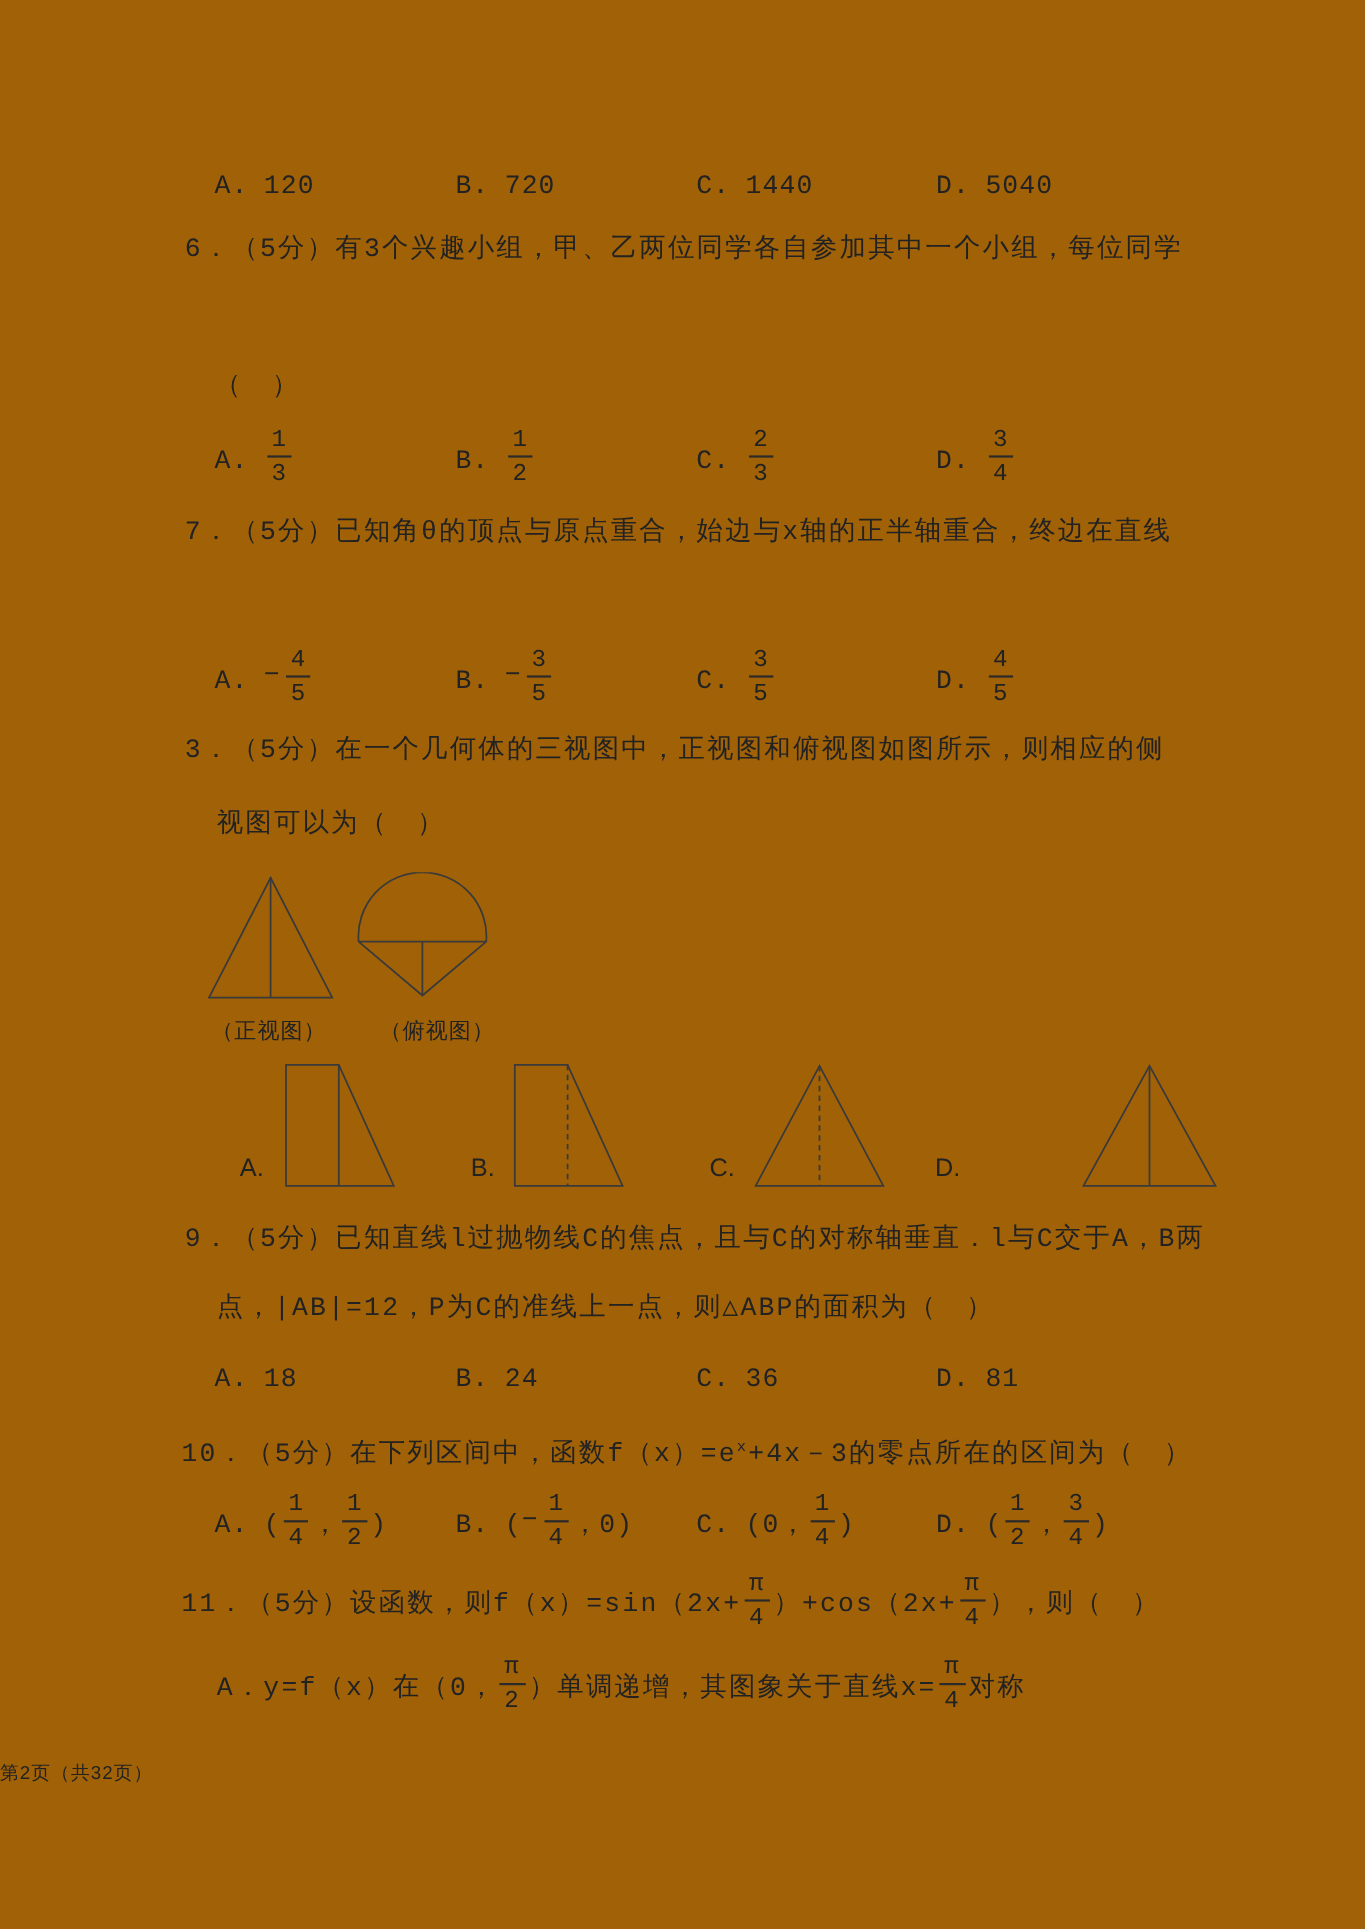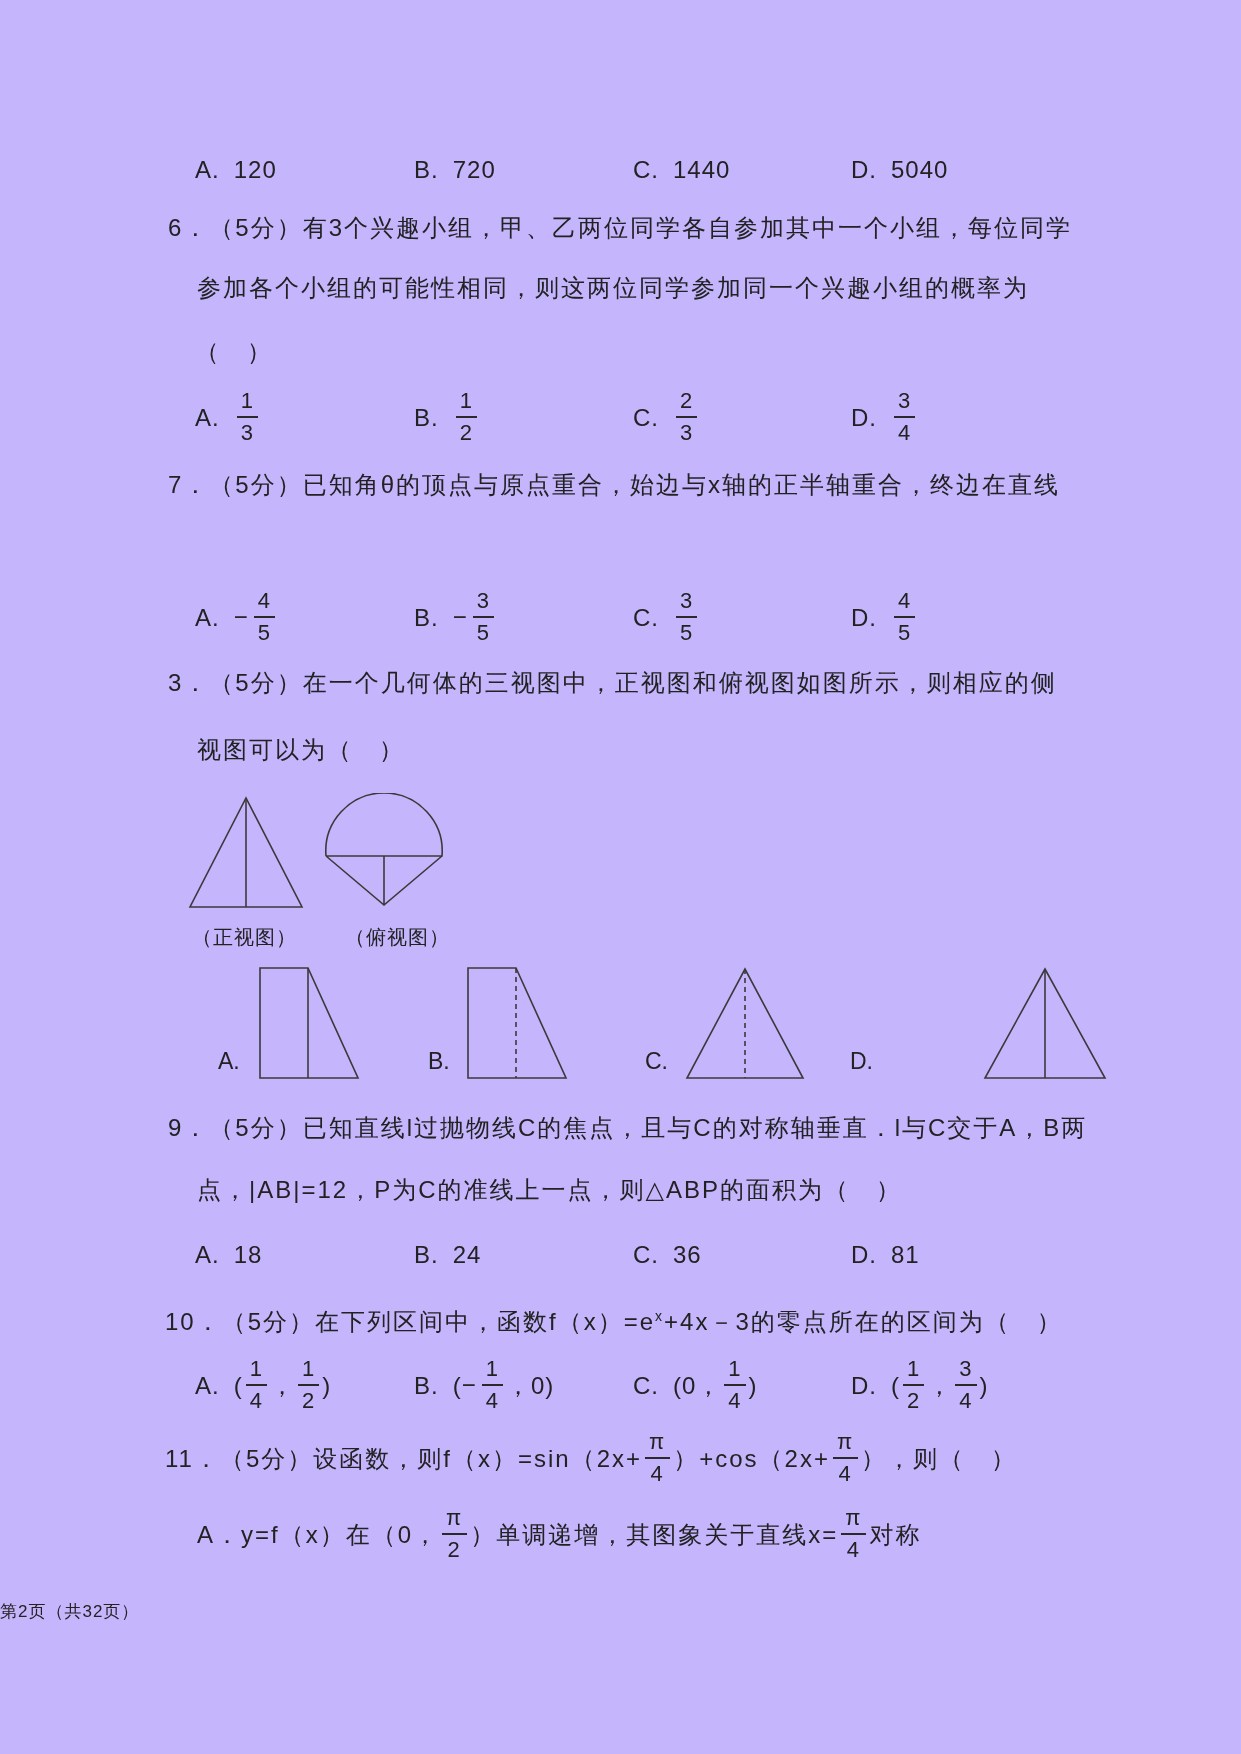--- a/index.html
+++ b/index.html
@@ -1,22 +1,22 @@
 <!DOCTYPE html>
 <html><head>
 <meta charset="utf-8">
 <style>
   html,body{margin:0;padding:0;background:#ffffff;}
   .page{
     position:relative;width:1241px;height:1754px;margin:0 auto;
-    background:#c4b5fd;overflow:hidden;
+    background:#a16207;overflow:hidden;
     font-family:"Liberation Sans","DejaVu Sans",sans-serif;
     color:#222222;
   }
-  .row{position:absolute;white-space:nowrap;}
+  .row{position:absolute;white-space:nowrap;font-family:Liberation Mono, monospace;}
   .qtext{font-size:24px;letter-spacing:2px;line-height:30px;}
   .tline{font-size:24px;letter-spacing:2px;}
   .optrow{height:56px;line-height:56px;font-size:24px;letter-spacing:1px;}
   .optrow.plain{height:28px;line-height:28px;}
   .optcell{position:absolute;top:0;white-space:nowrap;}
   .optcell:nth-child(1){left:0;}
   .optcell:nth-child(2){left:219px;}
   .optcell:nth-child(3){left:438px;}
   .optcell:nth-child(4){left:656px;}
   .olabel{margin-right:14px;}
@@ -42,21 +42,20 @@
 <div class="page">
 
   <div class="row optrow plain" style="top:156px;left:195px">
       <span class="optcell"><span class="olabel">A.</span><span class="otoks"><span>120</span></span></span>
       <span class="optcell"><span class="olabel">B.</span><span class="otoks"><span>720</span></span></span>
       <span class="optcell"><span class="olabel">C.</span><span class="otoks"><span>1440</span></span></span>
       <span class="optcell"><span class="olabel">D.</span><span class="otoks"><span>5040</span></span></span>
     </div>
 
   <div class="row qtext" style="top:213px;left:168px">6．（5分）有3个兴趣小组，甲、乙两位同学各自参加其中一个小组，每位同学</div>
-  <div class="row qtext" style="top:273px;left:197px">参加各个小组的可能性相同，则这两位同学参加同一个兴趣小组的概率为</div>
   <div class="row qtext" style="top:337px;left:195px">（　）</div>
   <div class="row optrow" style="top:390px;left:195px">
       <span class="optcell"><span class="olabel">A.</span><span class="otoks"><span class="frac"><span class="fnum">1</span><span class="fden">3</span></span></span></span>
       <span class="optcell"><span class="olabel">B.</span><span class="otoks"><span class="frac"><span class="fnum">1</span><span class="fden">2</span></span></span></span>
       <span class="optcell"><span class="olabel">C.</span><span class="otoks"><span class="frac"><span class="fnum">2</span><span class="fden">3</span></span></span></span>
       <span class="optcell"><span class="olabel">D.</span><span class="otoks"><span class="frac"><span class="fnum">3</span><span class="fden">4</span></span></span></span>
     </div>
 
   <div class="row qtext" style="top:470px;left:168px">7．（5分）已知角θ的顶点与原点重合，始边与x轴的正半轴重合，终边在直线</div>
   <div class="row optrow" style="top:590px;left:195px">

